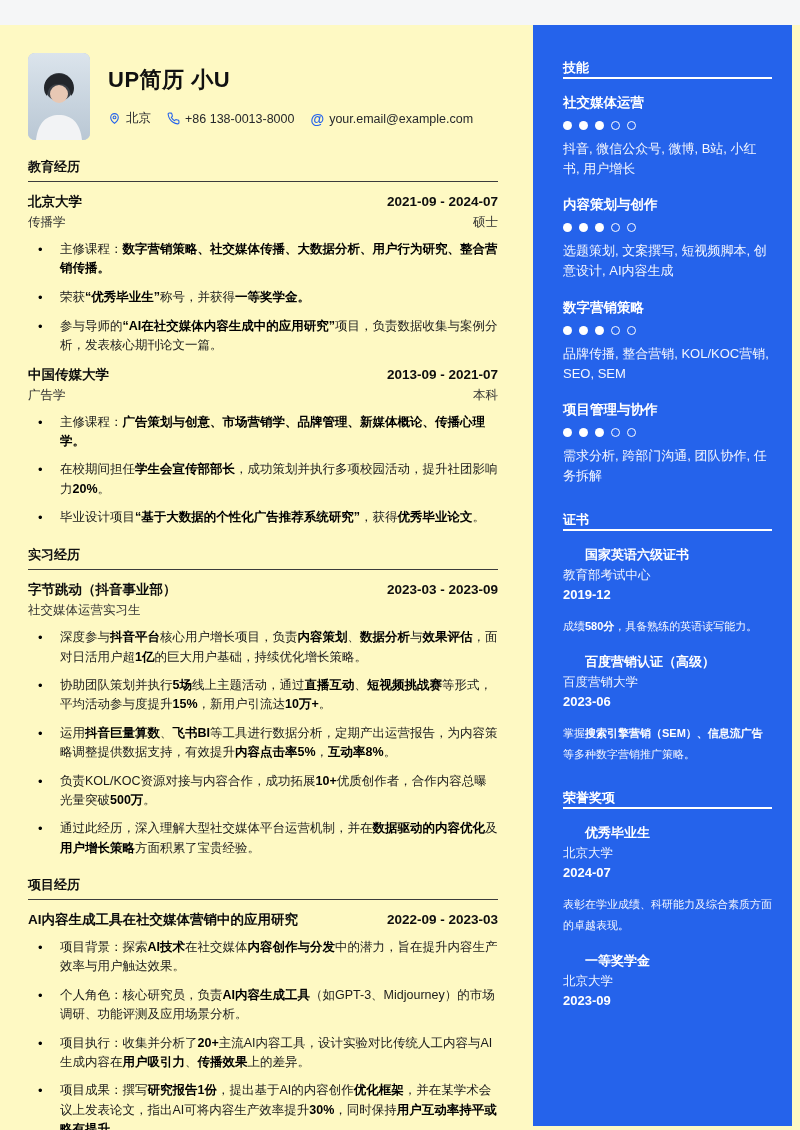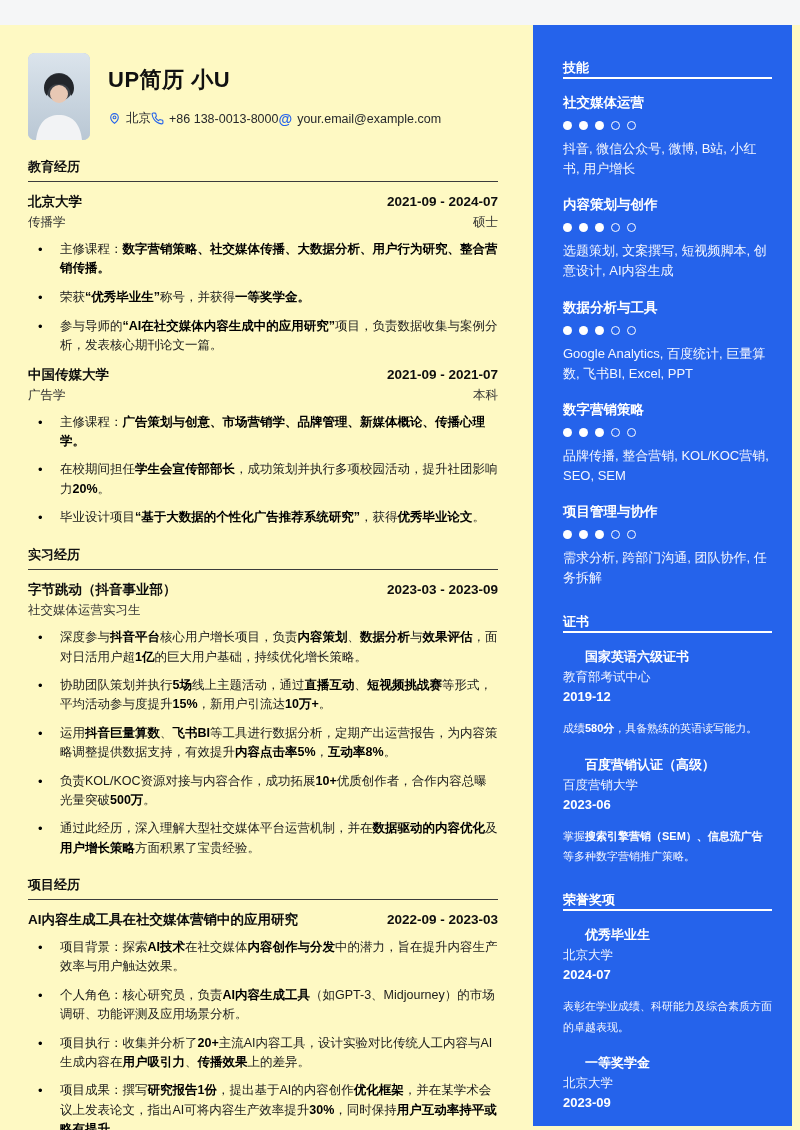--- a/index.html
+++ b/index.html
@@ -6,21 +6,21 @@
     font-family:"Liberation Sans","DejaVu Sans",sans-serif;-webkit-font-smoothing:antialiased;}
   .top-band{position:absolute;left:0;top:0;width:800px;height:25px;background:#f5f6f7;}
   .sheet{position:absolute;left:0;top:25px;width:800px;height:1105px;background:#fef9c3;overflow:hidden;}
 
   
   .left-col{position:absolute;left:28px;top:0;width:470px;color:#1f1f1f;}
   .id-header{display:flex;align-items:flex-start;margin-top:28px;}
   .photo{width:62px;height:87px;border-radius:7px;overflow:hidden;flex:none;background:#c9d4de;}
   .id-right{margin-left:18px;padding-top:12px;}
   .person-name{font-size:22px;font-weight:700;color:#111;letter-spacing:.5px;}
-  .contact-row{display:flex;align-items:center;margin-top:15px;font-size:12.5px;color:#26282b;}
+  .contact-row{display:flex;align-items:center;gap:16px;margin-top:15px;font-size:12.5px;color:#26282b;}
   .contact-item{display:flex;align-items:center;gap:5px;}
   .at-glyph{color:#2563eb;font-size:14px;font-weight:700;line-height:1;}
 
   .section{margin-top:18px;}
   .section-h{font-size:13px;font-weight:700;color:#111;border-bottom:1px solid #3c3c3c;
     padding-bottom:5px;margin-bottom:11px;}
   .row{display:flex;justify-content:space-between;align-items:baseline;}
   .t-bold{font-size:13.5px;font-weight:700;color:#0d0d0d;}
   .sub-row{display:flex;justify-content:space-between;font-size:12.5px;color:#333;margin-top:3px;}
   .bullets{list-style:none;margin:4px 0 10px;padding:0;}
@@ -121,21 +121,21 @@
               </li>
               <li>
                 <span class="dot">•</span>
                 <span class="btext"><span>参与导师的</span><b>“AI在社交媒体内容生成中的应用研究”</b><span>项目，负责数据收集与案例分析，发表核心期刊论文一篇。</span></span>
               </li>
             </ul>
           </div>
           <div class="exp-item">
             <div class="row">
               <div class="t-bold">中国传媒大学</div>
-              <div class="t-bold">2021-09 - 2021-07</div>
+              <div class="t-bold">2013-09 - 2021-07</div>
             </div>
             <div class="sub-row">
               <div>广告学</div>
               <div>本科</div>
             </div>
             <ul class="bullets">
               <li>
                 <span class="dot">•</span>
                 <span class="btext"><span>主修课程：</span><b>广告策划与创意、市场营销学、品牌管理、新媒体概论、传播心理学。</b></span>
               </li>
@@ -240,31 +240,20 @@
           <div class="skill">
             <div class="skill-name">内容策划与创作</div>
             <div class="dots">
               <span class="dot-f"></span>
               <span class="dot-f"></span>
               <span class="dot-f"></span>
               <span class="dot-e"></span>
               <span class="dot-e"></span>
             </div>
             <div class="skill-tags">选题策划, 文案撰写, 短视频脚本, 创意设计, AI内容生成</div>
-          </div>
-          <div class="skill">
-            <div class="skill-name">数据分析与工具</div>
-            <div class="dots">
-              <span class="dot-f"></span>
-              <span class="dot-f"></span>
-              <span class="dot-f"></span>
-              <span class="dot-e"></span>
-              <span class="dot-e"></span>
-            </div>
-            <div class="skill-tags">Google Analytics, 百度统计, 巨量算数, 飞书BI, Excel, PPT</div>
           </div>
           <div class="skill">
             <div class="skill-name">数字营销策略</div>
             <div class="dots">
               <span class="dot-f"></span>
               <span class="dot-f"></span>
               <span class="dot-f"></span>
               <span class="dot-e"></span>
               <span class="dot-e"></span>
             </div>

